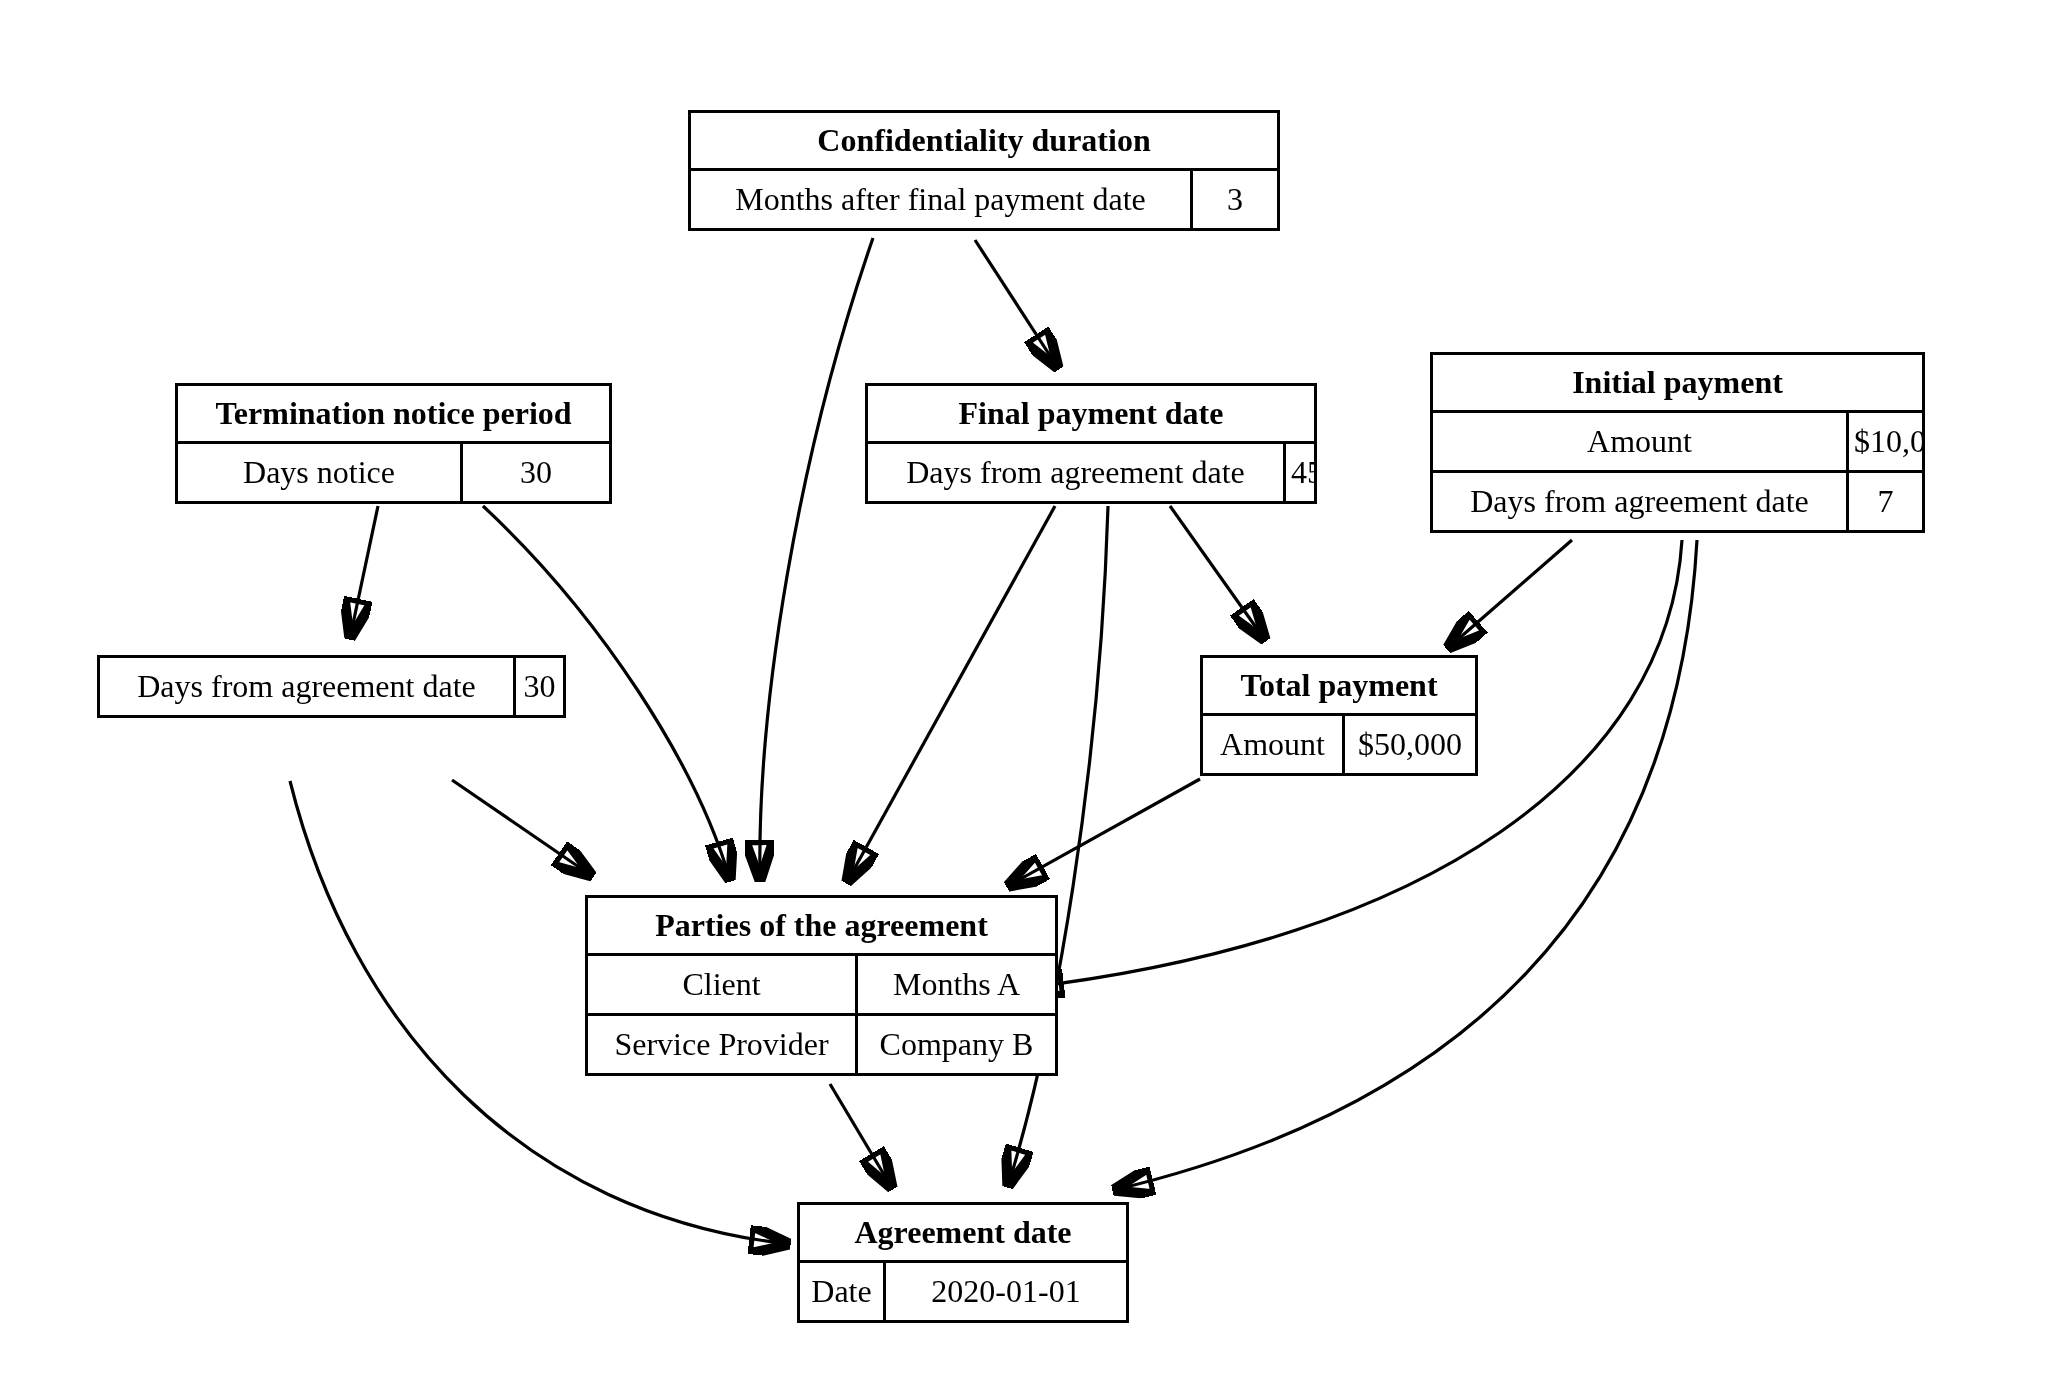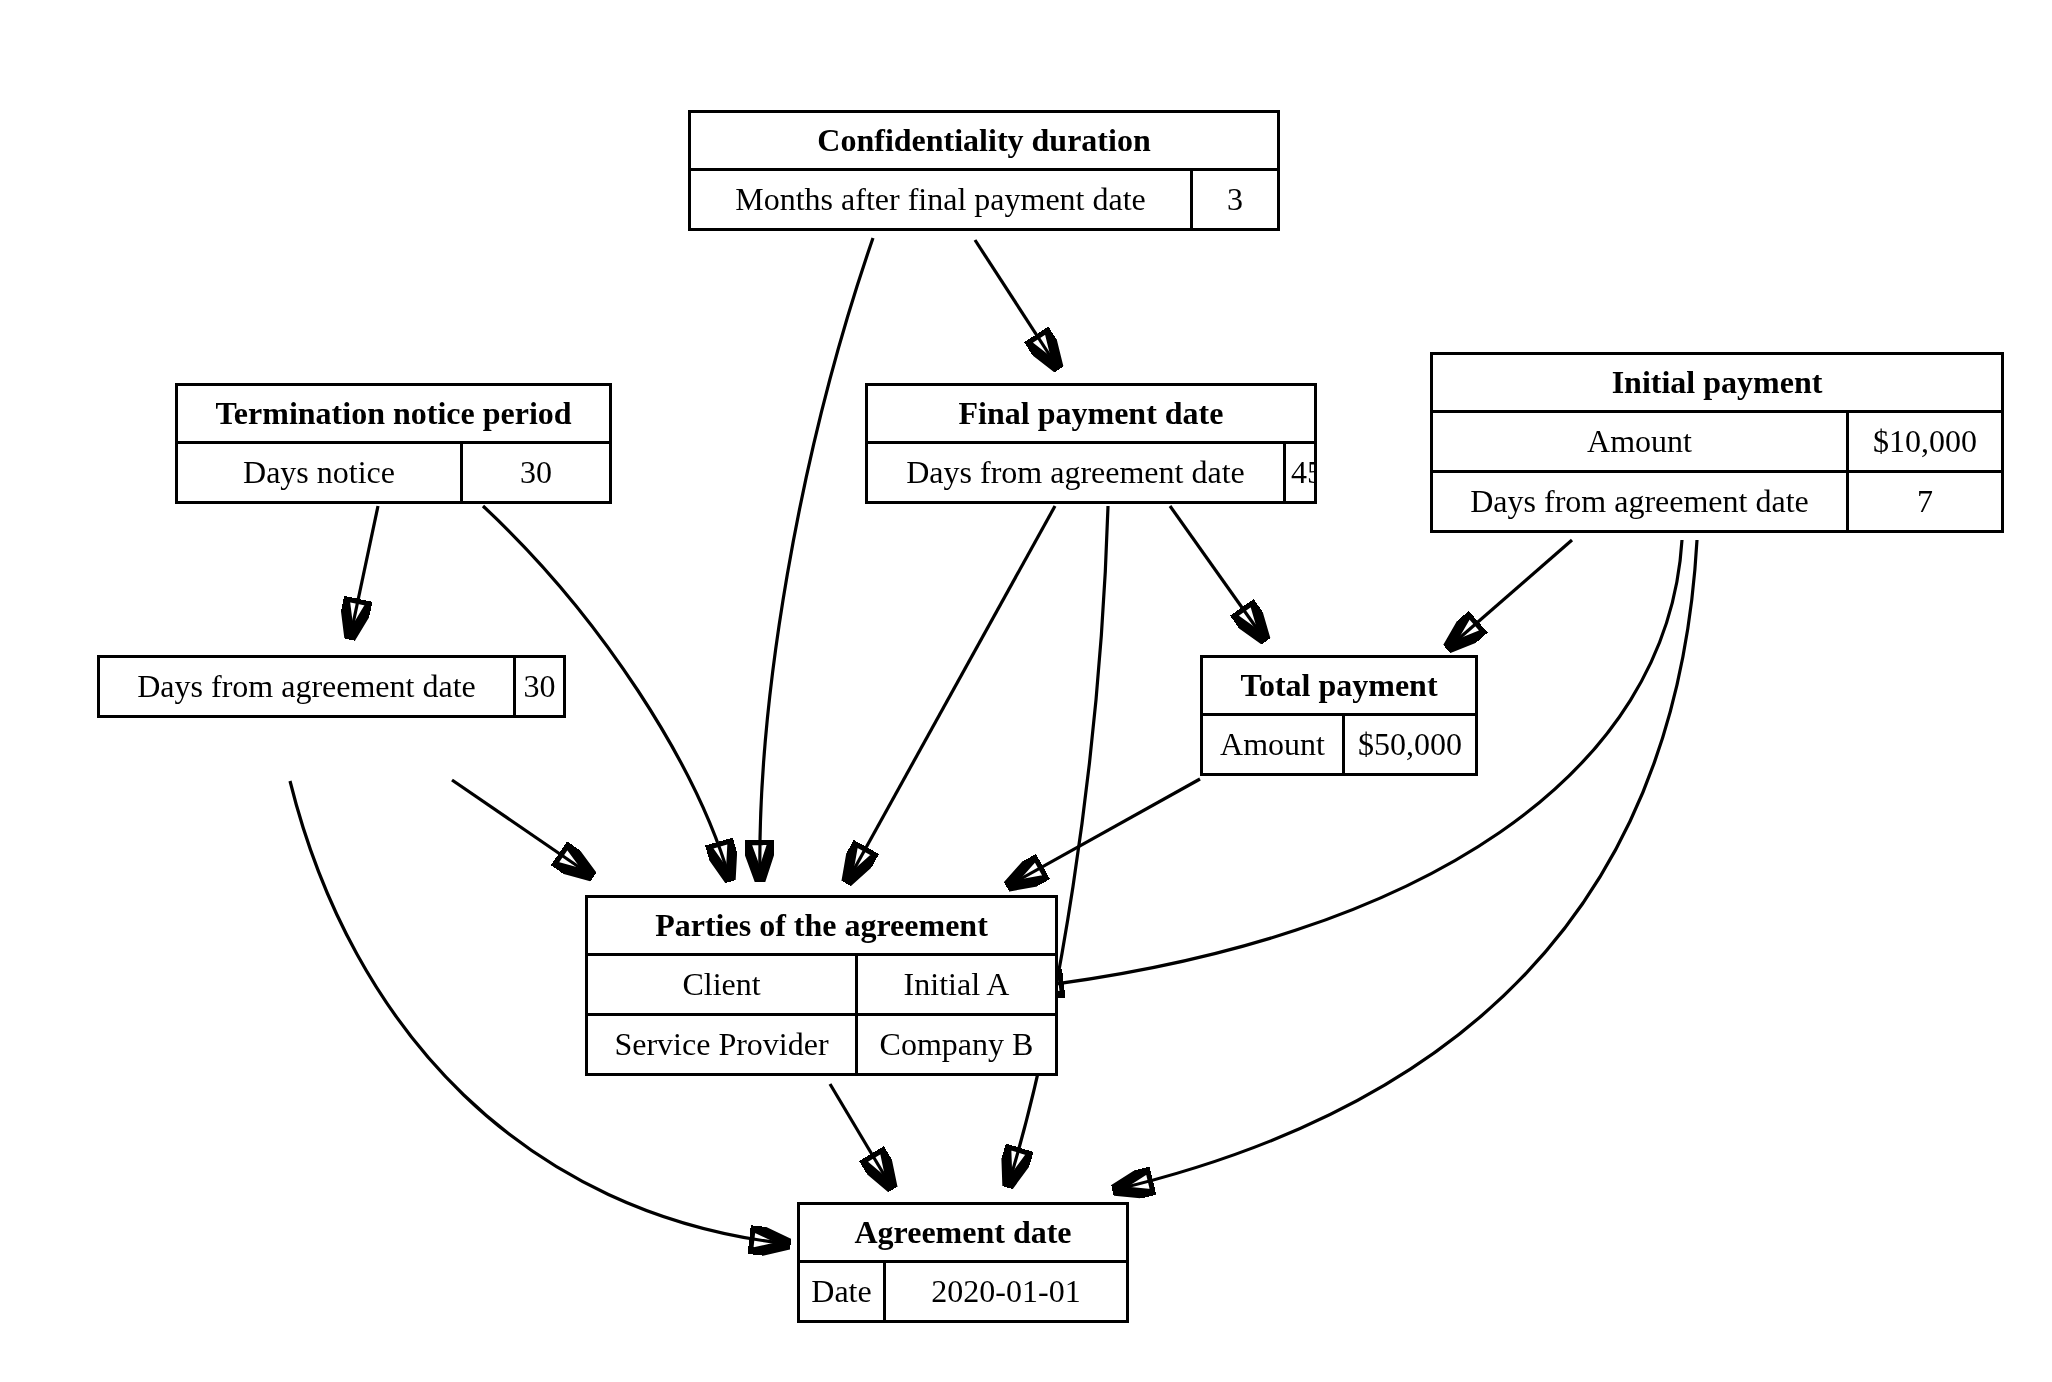--- a/index.html
+++ b/index.html
@@ -116,21 +116,21 @@
             <th colspan="2">Final payment date</th>
           </tr>
       <tr>
         <td>Days from agreement date</td>
         <td>45</td>
       </tr>
     </tbody>
       </table>
   </div>
 
-  <div class="node" style="left:1430px; top:352px; width:574px;">
+  <div class="node" style="left:1430px; top:352px; width:495px;">
     <table>
       <colgroup>
           <col style="width:416px">
           <col>
         </colgroup>
       <tbody>
           <tr>
             <th colspan="2">Initial payment</th>
           </tr>
       <tr>
@@ -183,21 +183,21 @@
       <colgroup>
           <col style="width:270px">
           <col>
         </colgroup>
       <tbody>
           <tr>
             <th colspan="2">Parties of the agreement</th>
           </tr>
       <tr>
         <td>Client</td>
-        <td>Initial A</td>
+        <td>Months A</td>
       </tr>
       <tr>
         <td>Service Provider</td>
         <td>Company B</td>
       </tr>
     </tbody>
       </table>
   </div>
 
   <div class="node" style="left:797px; top:1202px; width:332px;">

